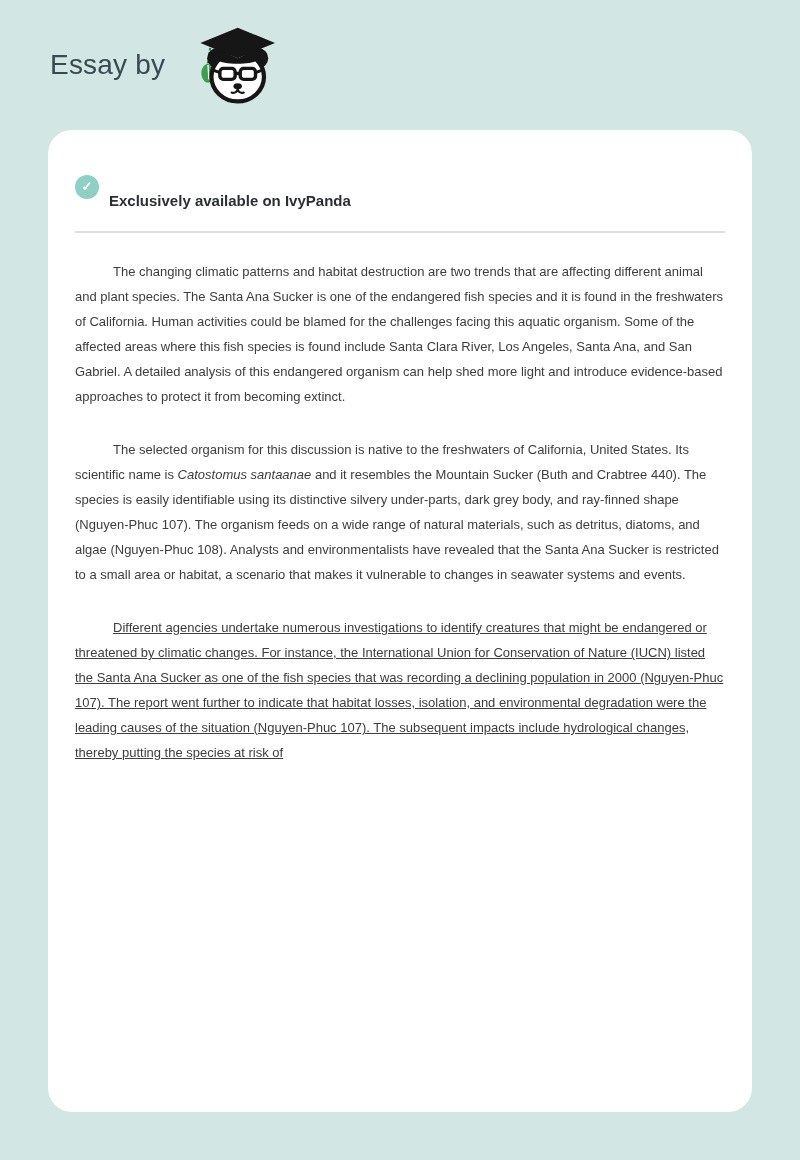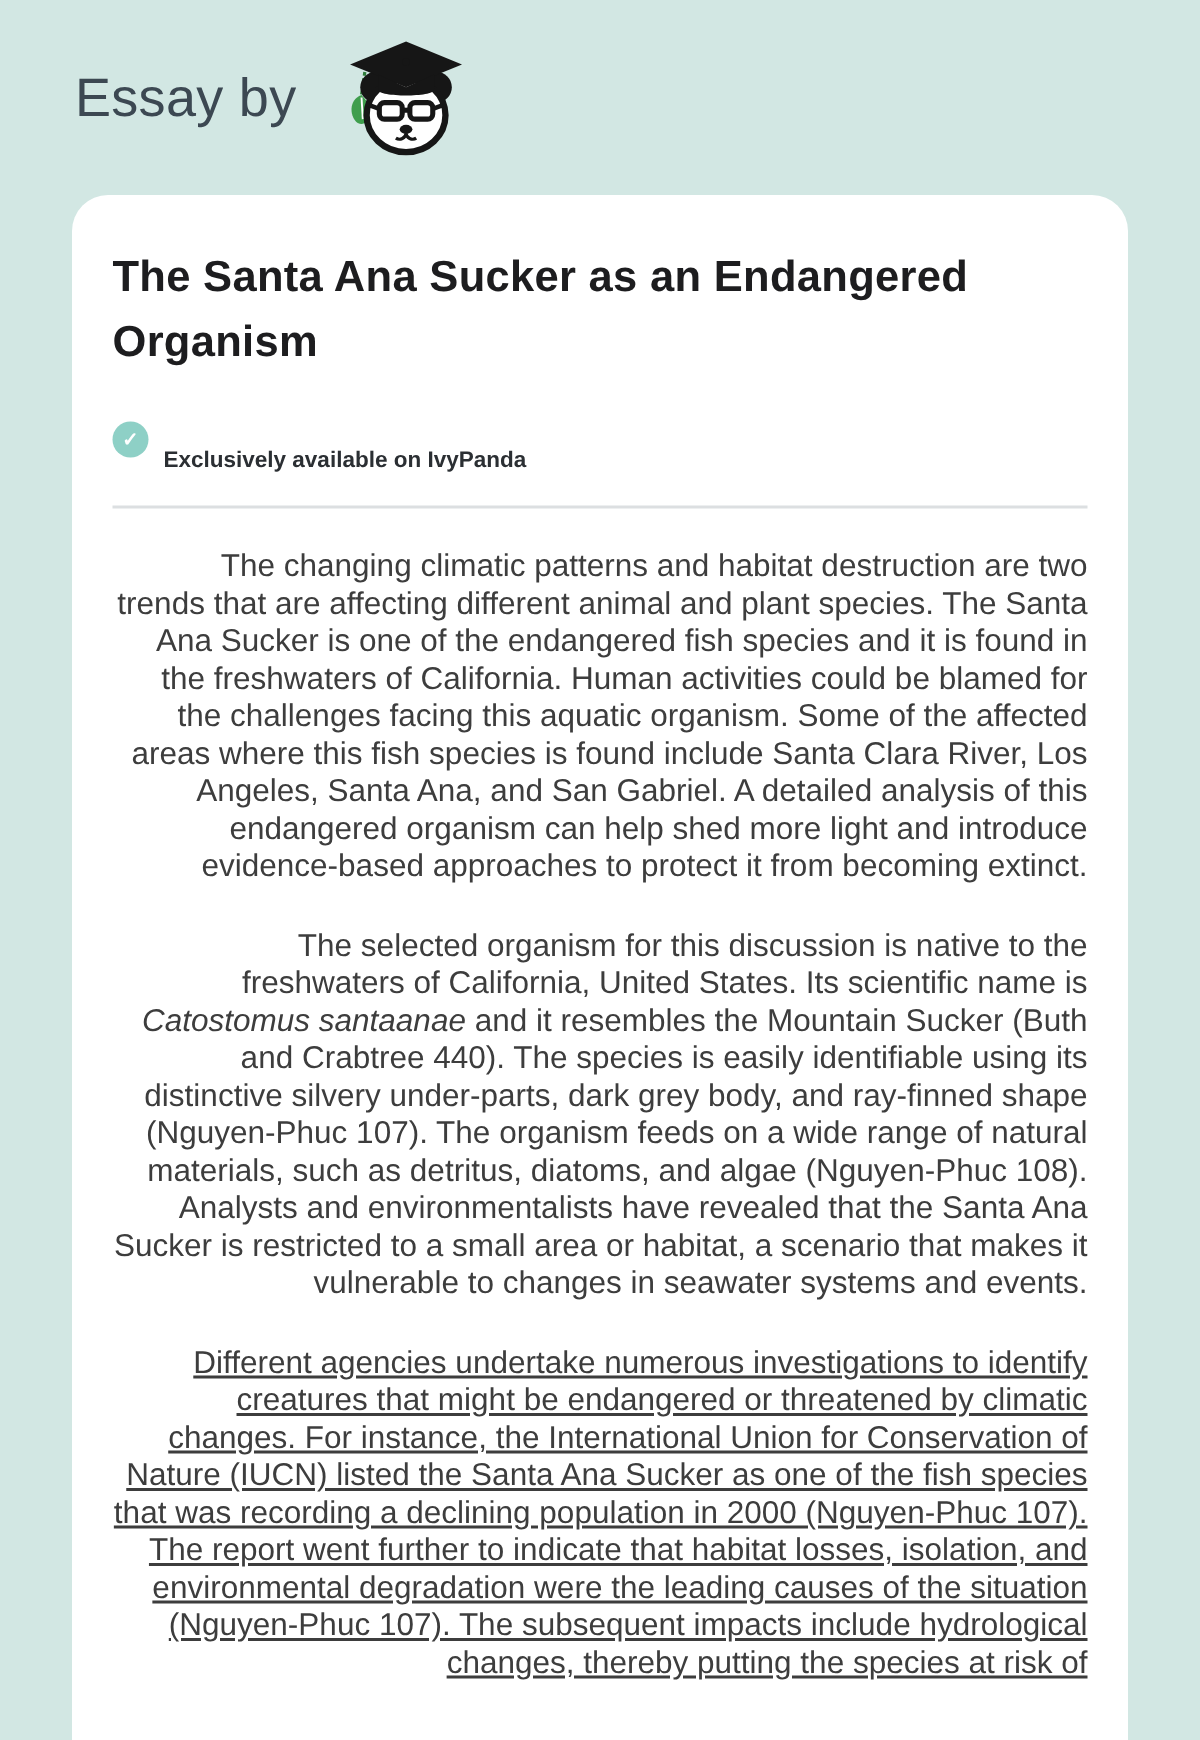--- a/index.html
+++ b/index.html
@@ -19,21 +19,21 @@
   }
   
   .header {
     display: flex;
     align-items: center;
     height: 130px;
     padding-left: 50px;
     box-sizing: border-box;
   }
   .essay-by {
-    font-size: 36px;
+    font-size: 28px;
     color: #3c4852;
     margin-right: 28px;
     letter-spacing: 0.2px;
   }
   .logo-wrap {
     display: flex;
     align-items: center;
   }
   .logo-wrap svg { display: block; }
   .brand {
@@ -97,26 +97,25 @@
     margin: 0 0 26px 0;
   }
   .section-heading {
     font-size: 26px;
     font-weight: bold;
     color: #1d1d1f;
     margin: 0 0 26px 0;
     letter-spacing: 0.2px;
   }
   .body-para {
-    font-size: 21px;
+    font-size: 13px;
     line-height: 25px;
     color: #3d3d3d;
     margin: 0 0 28px 0;
     text-indent: 38px;
-    text-align: right;
   }
   .body-para:last-child { margin-bottom: 10px; text-decoration: underline; }
   .species-name { font-style: italic; }
 </style>
 </head>
 <body>
 
 <div class="page">
 
   <div class="header">
@@ -145,21 +144,20 @@
           <path d="M52 2 L96 20 L52 38 L8 20 Z" fill="#161616"></path>
           <path d="M30 28 L30 40 C30 46 74 46 74 40 L74 28 L52 38 Z" fill="#161616"></path>
           <circle cx="52" cy="18" r="3" fill="#161616"></circle>
         </svg>
       </span>
     </span>
   </div>
 
   <div class="card">
 
-    <h1 class="title">The Santa Ana Sucker as an Endangered Organism</h1>
 
     <div class="badge">
       <span class="badge-circle">✓</span>
       <span class="badge-label">Exclusively available on IvyPanda</span>
     </div>
 
     <hr class="divider">
 
 
     <p class="body-para">The changing climatic patterns and habitat destruction are two trends that are affecting different animal and plant species. The Santa Ana Sucker is one of the endangered fish species and it is found in the freshwaters of California. Human activities could be blamed for the challenges facing this aquatic organism. Some of the affected areas where this fish species is found include Santa Clara River, Los Angeles, Santa Ana, and San Gabriel. A detailed analysis of this endangered organism can help shed more light and introduce evidence-based approaches to protect it from becoming extinct.</p>

